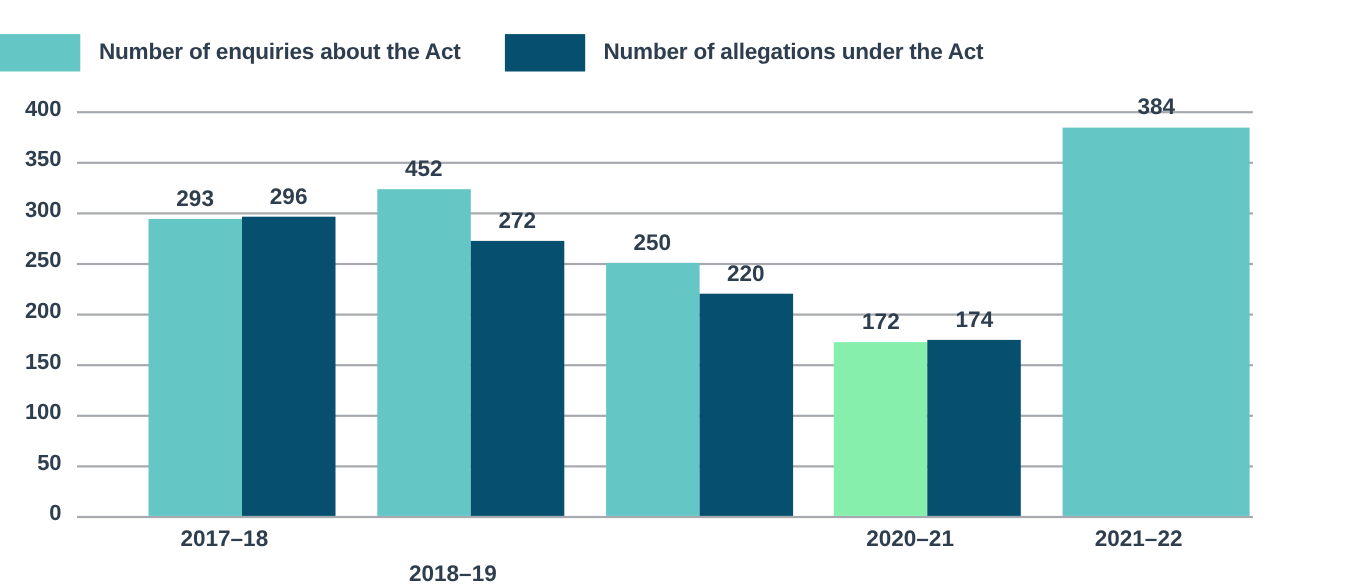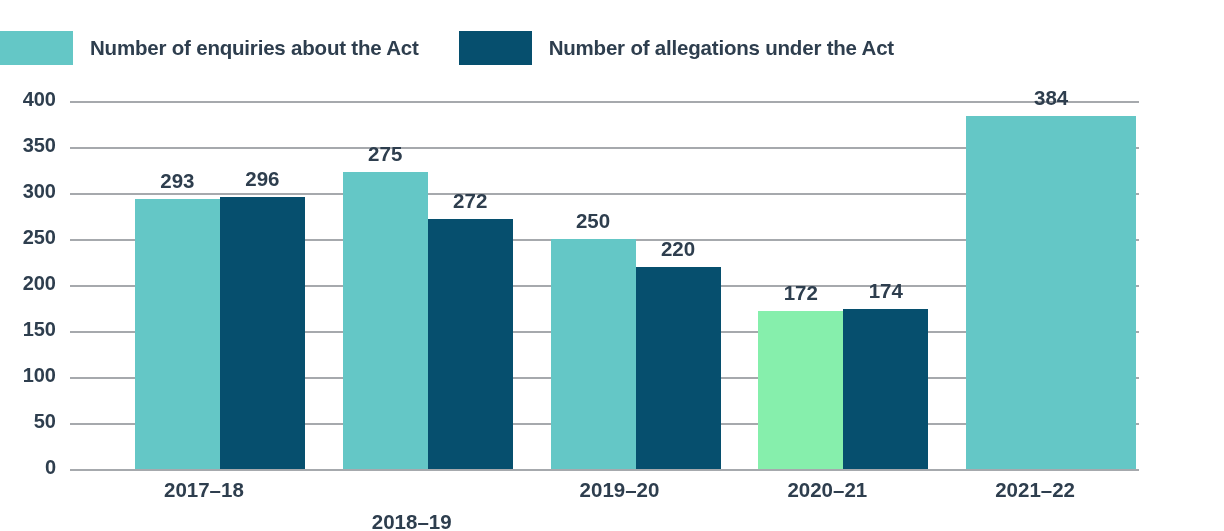--- a/index.html
+++ b/index.html
@@ -253,21 +253,21 @@
               <span class="bar-value" style="color: rgb(46, 62, 78);">293</span>
             </div>
             <div class="bar series-1" title="Number of allegations under the Act 2017–18: 296" style="height: 272.32px; background: rgb(6, 79, 110);">
               <span class="bar-value" style="color: rgb(46, 62, 78);">296</span>
             </div>
           </div>
         </div>
         <div class="bar-group" style="left: 226.7px; width: 170px;">
           <div class="bar-pair">
             <div class="bar series-0" title="Number of enquiries about the Act 2018–19: 323" style="height: 297.16px; background: rgb(100, 199, 198);">
-              <span class="bar-value" style="color: rgb(46, 62, 78);">275</span>
+              <span class="bar-value" style="color: rgb(46, 62, 78);">452</span>
             </div>
             <div class="bar series-1" title="Number of allegations under the Act 2018–19: 272" style="height: 250.24px; background: rgb(6, 79, 110);">
               <span class="bar-value" style="color: rgb(46, 62, 78);">272</span>
             </div>
           </div>
         </div>
         <div class="bar-group" style="left: 434.5px; width: 170px;">
           <div class="bar-pair">
             <div class="bar series-0" title="Number of enquiries about the Act 2019–20: 250" style="height: 230px; background: rgb(100, 199, 198);">
               <span class="bar-value" style="color: rgb(46, 62, 78);">250</span>
@@ -293,18 +293,17 @@
               <span class="bar-value" style="color: rgb(46, 62, 78);">384</span>
             </div>
           </div>
         </div>
       </div>
   </div>
 
   <div class="xlabels">
       <div class="xlabel" style="left: 18.9px; width: 170px; color: rgb(46, 62, 78);">2017–18</div>
       <div class="xlabel" style="left: 226.7px; width: 170px; color: rgb(46, 62, 78); margin-top: 32px;">2018–19</div>
-      <div class="xlabel" style="left: 434.5px; width: 170px; color: rgb(46, 62, 78);">2019–20</div>
       <div class="xlabel" style="left: 642.3px; width: 170px; color: rgb(46, 62, 78);">2020–21</div>
       <div class="xlabel" style="left: 850.1px; width: 170px; color: rgb(46, 62, 78);">2021–22</div>
     </div>
 
 </div>
 
 </body></html>

